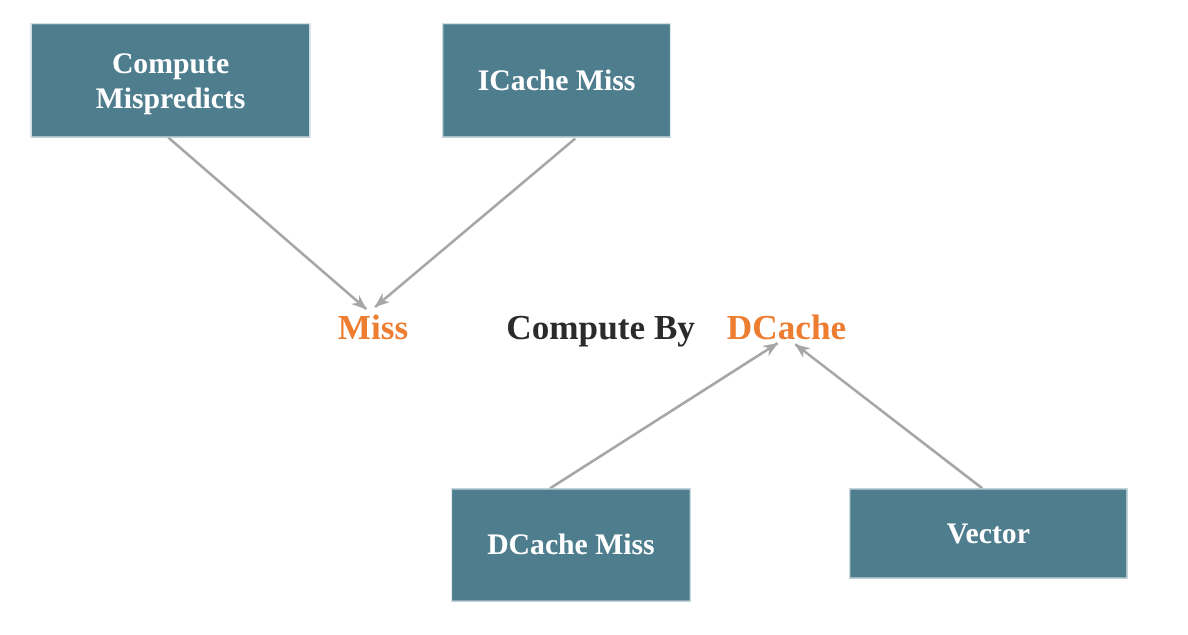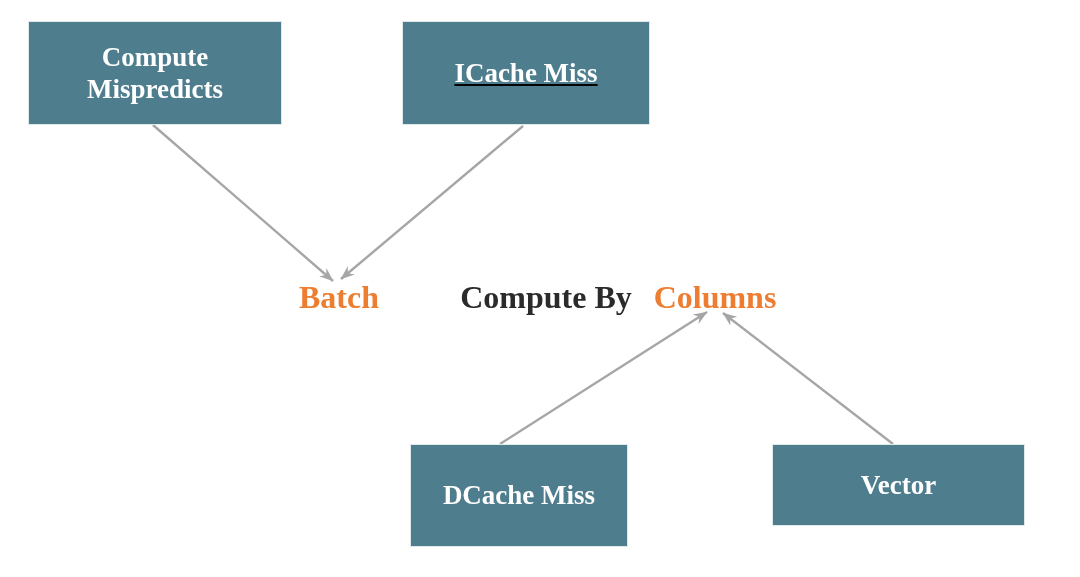--- a/index.html
+++ b/index.html
@@ -76,31 +76,31 @@
     <line x1="153" y1="125" x2="333" y2="281" marker-end="url(#ah)"></line>
     <line x1="523" y1="126" x2="341" y2="279" marker-end="url(#ah)"></line>
     <line x1="500" y1="444" x2="707" y2="312" marker-end="url(#ah)"></line>
     <line x1="893" y1="444" x2="723" y2="313" marker-end="url(#ah)"></line>
   </svg>
 
   <div class="node" style="left:28px; top:21px; width:254px; height:104px;">
     <span class="node-label">Compute Mispredicts</span>
   </div>
 
-  <div class="node" style="left:402px; top:21px; width:248px; height:104px;text-decoration:underline;">
+  <div class="node" style="left:402px; top:21px; width:208px; height:104px;">
     <span class="node-label">ICache Miss</span>
   </div>
 
   <div class="node" style="left:410px; top:444px; width:218px; height:103px;">
     <span class="node-label">DCache Miss</span>
   </div>
 
   <div class="node" style="left:772px; top:444px; width:253px; height:82px;">
     <span class="node-label">Vector</span>
   </div>
 
-  <span class="center-label orange" style="left:339px;">Batch</span>
+  <span class="center-label orange" style="left:339px;">Miss</span>
 
   <span class="center-label dark" style="left:517px;margin-left:29px;">Compute By</span>
 
-  <span class="center-label orange" style="left:715px;">Columns</span>
+  <span class="center-label orange" style="left:715px;">DCache</span>
 
 </div>
 
 </body></html>

